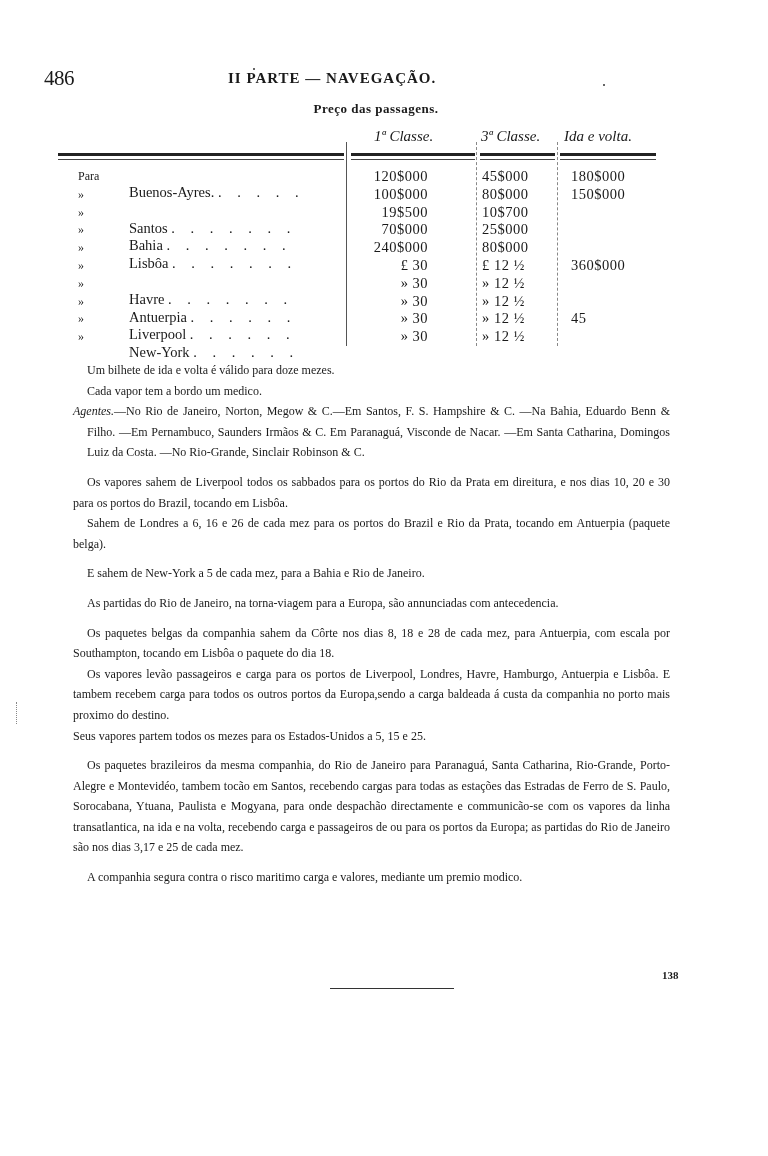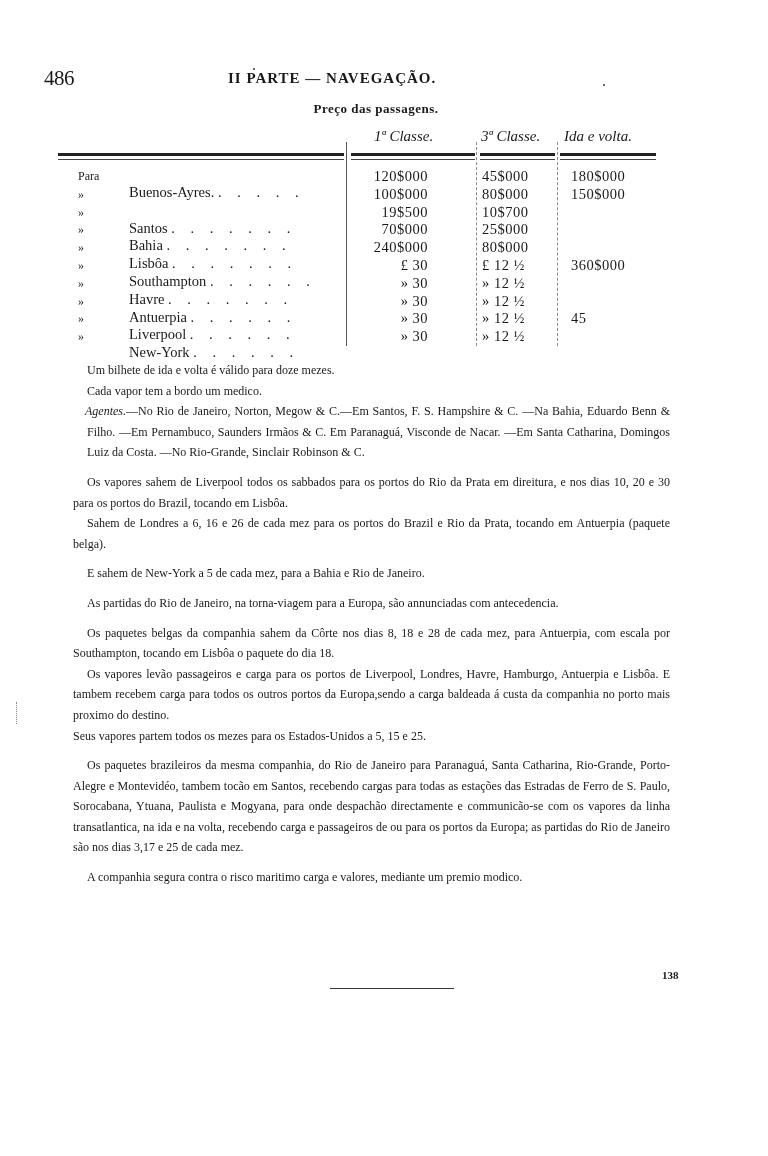--- a/index.html
+++ b/index.html
@@ -56,21 +56,21 @@
     .c-third { left: 424px; width: 76px; text-align: left; letter-spacing: 0.5px; }
     .c-ret { left: 513px; width: 84px; text-align: left; letter-spacing: 0.5px; }
     .body-text {
       position: absolute; left: 73px; top: 360px; width: 597px;
       font-size: 12px; line-height: 20.6px;
     }
     .body-text p { margin: 0; text-align: justify; text-align-last: left; }
     .indent { text-indent: 14px; }
     .gap { margin-top: 9px !important; }
     .agents { text-indent: -14px; padding-left: 14px; }
-    .agents em { font-style: italic; margin-left: 12px; }
+    .agents em { font-style: italic; }
     .footer-rule {
       position: absolute; left: 330px; top: 988px; width: 124px; border-top: 1px solid #333;
     }
     .signature {
       position: absolute; left: 662px; top: 969px; font-size: 11px; font-weight: bold;
     }
     .speck { position: absolute; width: 2px; height: 2px; background: #333; border-radius: 1px; }
     .margin-mark {
       position: absolute; left: 16px; top: 702px; height: 22px; border-left: 1px dotted #888;
     }
@@ -127,21 +127,20 @@
       </div>
       <div class="row">
         <span class="cell c-prefix">»</span>
         <span class="cell c-dest"><span>Lisbôa</span> <span class="leader">. . . . . . .</span></span>
         <span class="cell c-first">240$000</span>
         <span class="cell c-third">80$000</span>
         <span class="cell c-ret"></span>
       </div>
       <div class="row">
         <span class="cell c-prefix">»</span>
-        <span class="cell c-dest"><span>Southampton</span> <span class="leader">. . . . . .</span></span>
         <span class="cell c-first">£  30</span>
         <span class="cell c-third">£ 12 ½</span>
         <span class="cell c-ret">360$000</span>
       </div>
       <div class="row">
         <span class="cell c-prefix">»</span>
         <span class="cell c-dest"><span>Havre</span> <span class="leader">. . . . . . .</span></span>
         <span class="cell c-first">»  30</span>
         <span class="cell c-third">» 12 ½</span>
         <span class="cell c-ret"></span>

